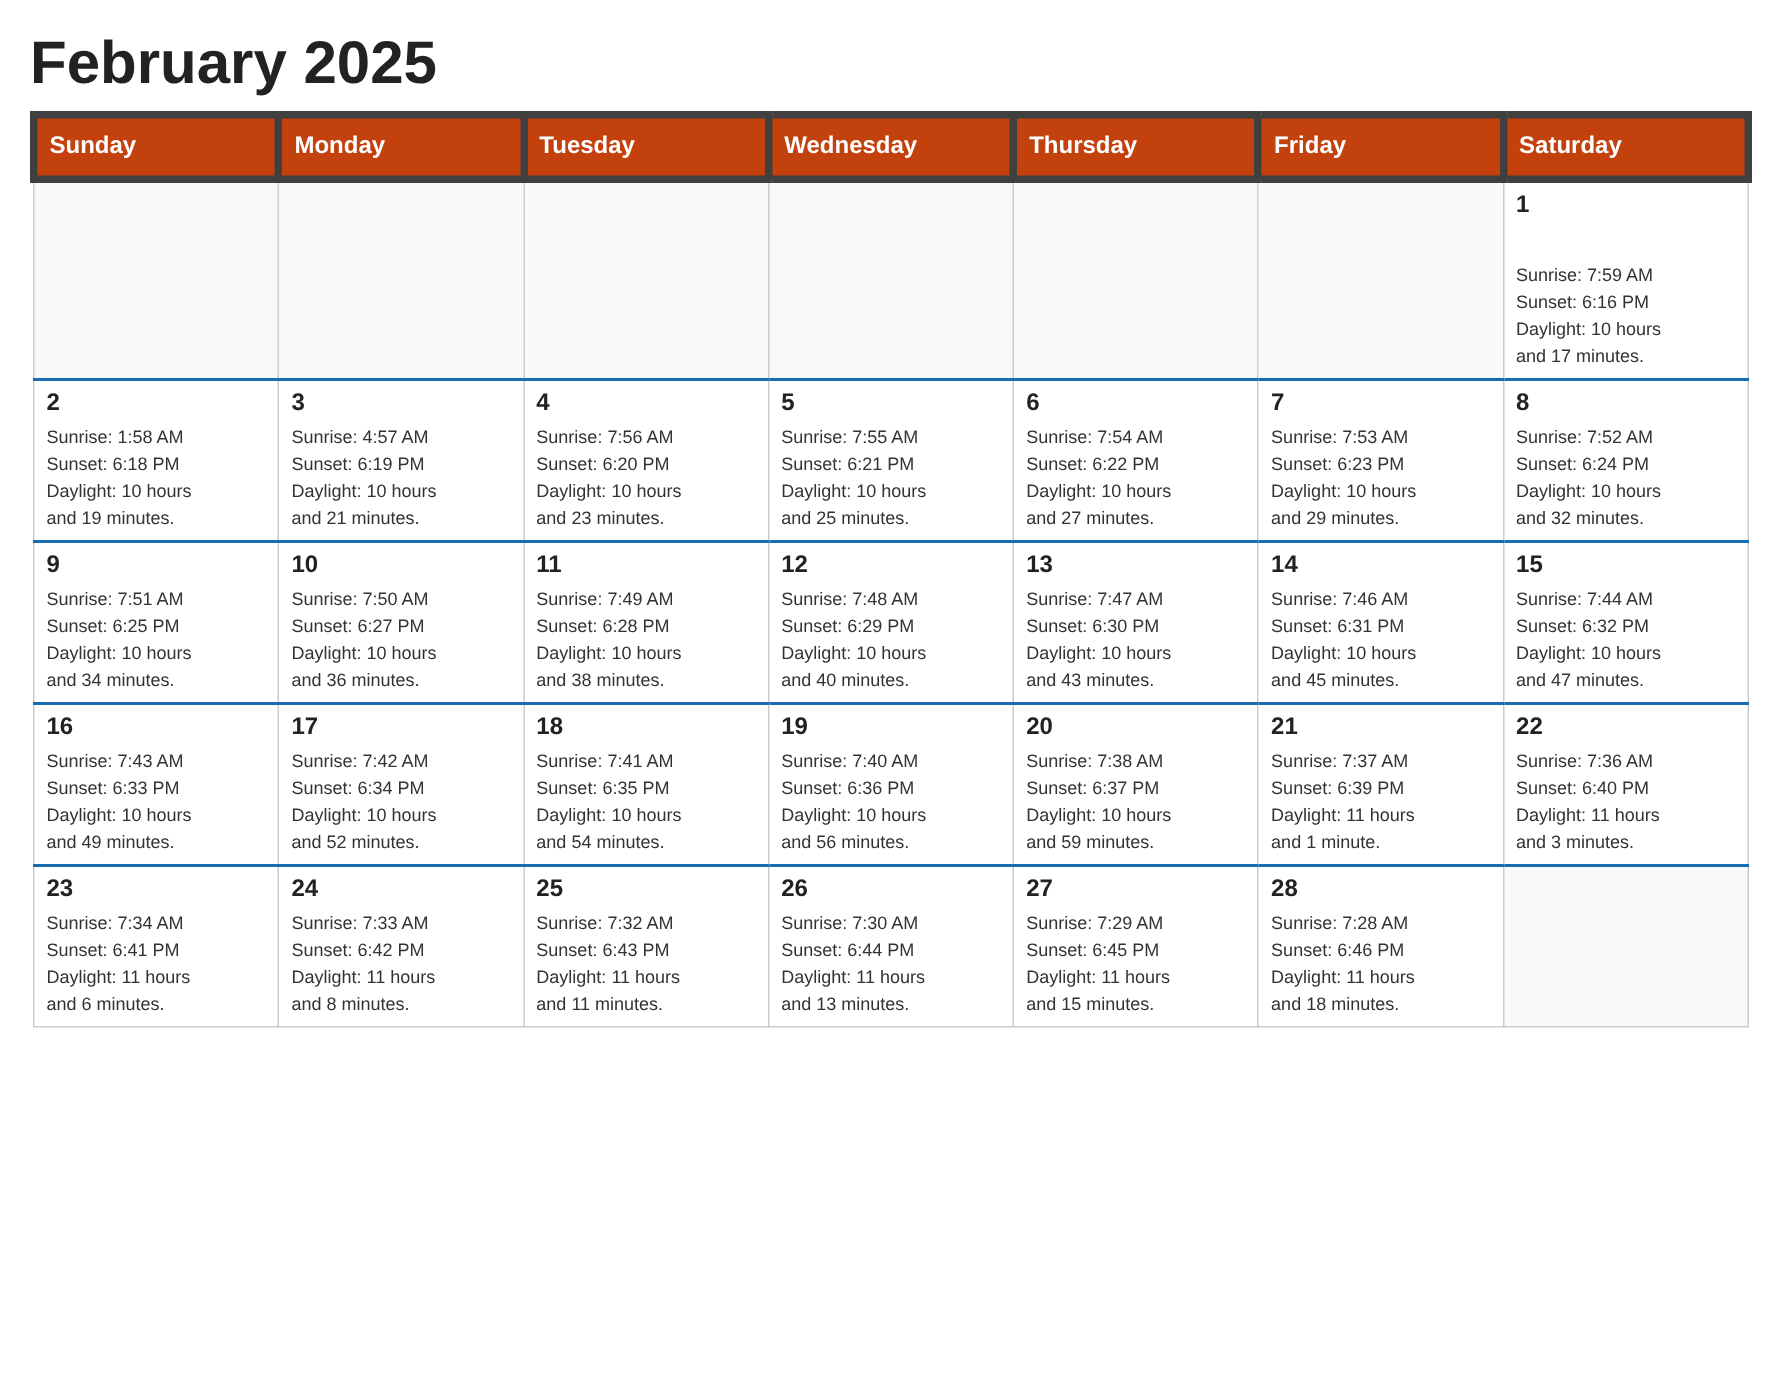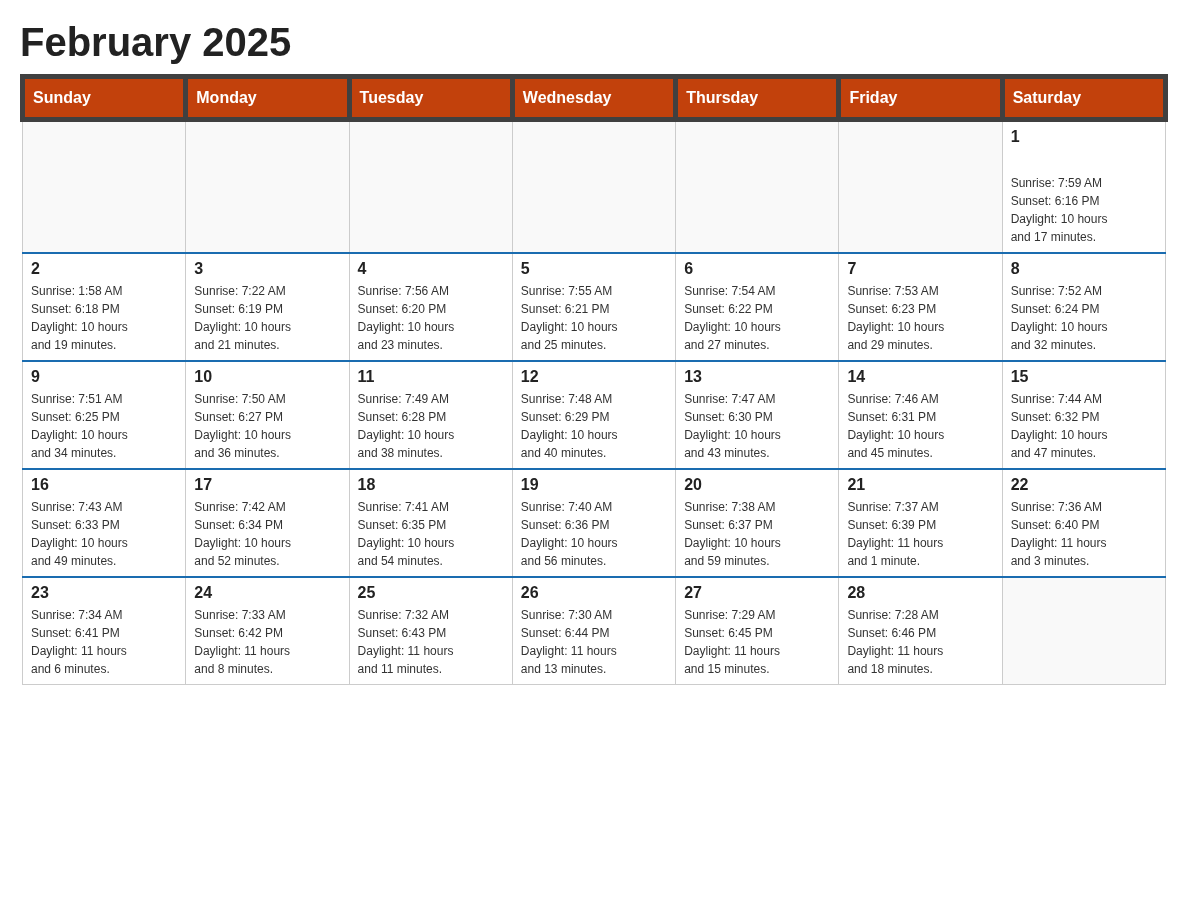--- a/index.html
+++ b/index.html
@@ -142,21 +142,21 @@
       <tr class="row-divider">
         <td>
           <span class="day-number">2</span>
           <div class="day-info" style="white-space: pre-line;">Sunrise: 1:58 AM
 Sunset: 6:18 PM
 Daylight: 10 hours
 and 19 minutes.</div>
         </td>
         <td>
           <span class="day-number">3</span>
-          <div class="day-info" style="white-space: pre-line;">Sunrise: 7:22 AM
+          <div class="day-info" style="white-space: pre-line;">Sunrise: 4:57 AM
 Sunset: 6:19 PM
 Daylight: 10 hours
 and 21 minutes.</div>
         </td>
         <td>
           <span class="day-number">4</span>
           <div class="day-info" style="white-space: pre-line;">Sunrise: 7:56 AM
 Sunset: 6:20 PM
 Daylight: 10 hours
 and 23 minutes.</div>

